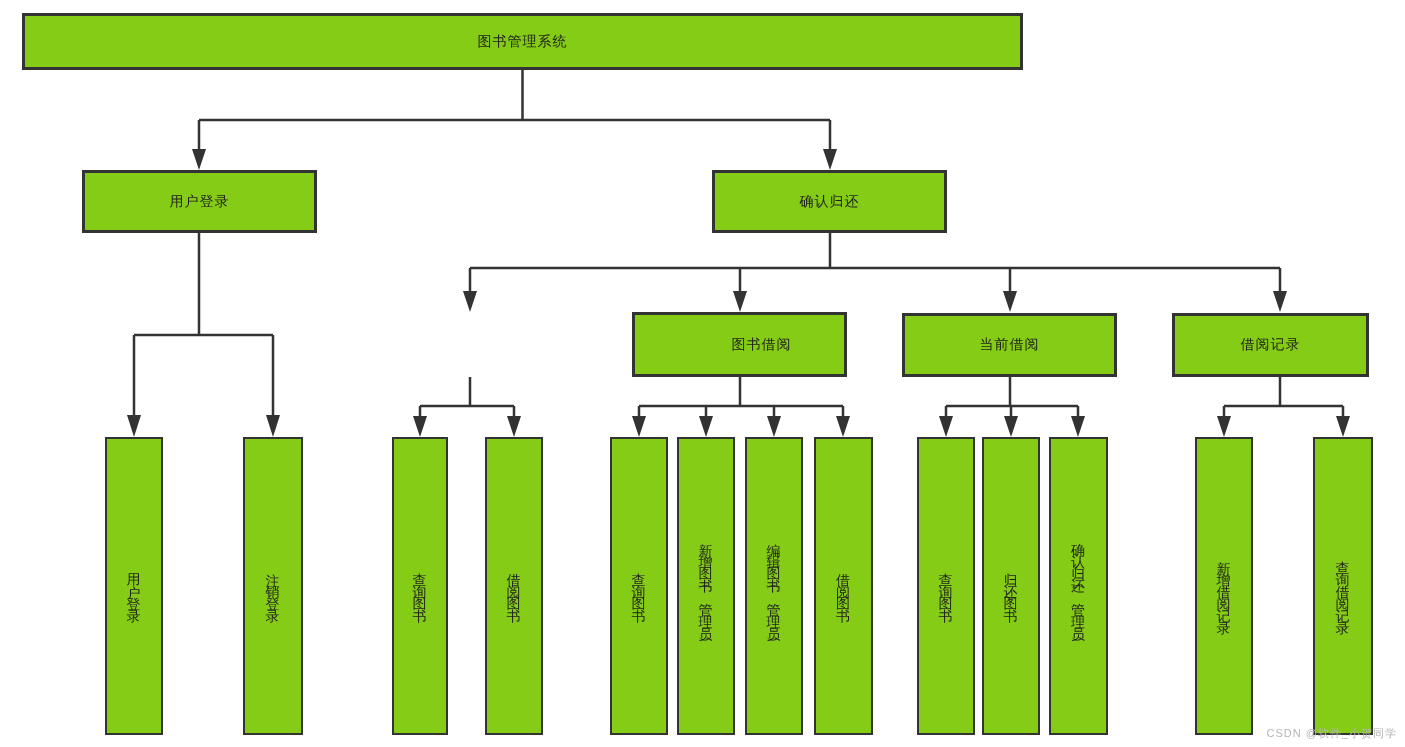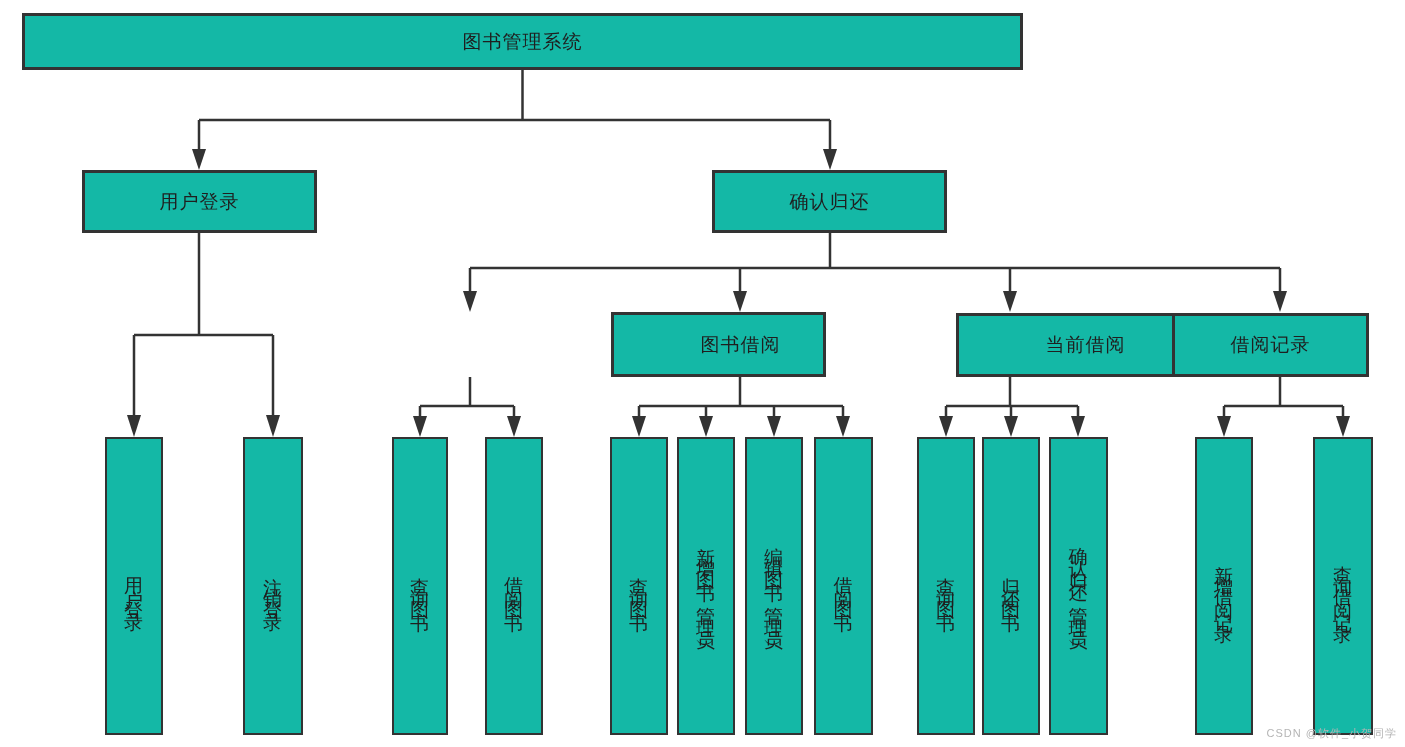--- a/index.html
+++ b/index.html
@@ -15,25 +15,25 @@
     position:relative;
     width:1405px;height:747px;
     background:var(--bg);
     overflow:hidden;
   }
   .wires{
     position:absolute;left:0;top:0;width:1405px;height:747px;
   }
   .node{
     position:absolute;
-    background:#14b8a6;
+    background:#84cc16;
     border:3px solid var(--line);
     display:flex;align-items:center;justify-content:center;
     color:var(--text);
-    font-size:19px;
+    font-size:14px;
     letter-spacing:1px;
     z-index:2;
   }
   .leaf{
     border-width:2.5px;
   }
   .leaf .vtext{
     writing-mode:vertical-rl;
     text-orientation:mixed;
     letter-spacing:12px;
@@ -137,24 +137,24 @@
     <span>图书管理系统</span>
   </div>
 
   <div class="node" style="left:82px;top:170px;width:235px;height:63px;">
     <span>用户登录</span>
   </div>
   <div class="node" style="left:712px;top:170px;width:235px;height:63px;">
     <span>确认归还</span>
   </div>
 
-  <div class="node" style="left:611px;top:312px;width:215px;height:65px;padding-left:44px;">
+  <div class="node" style="left:632px;top:312px;width:215px;height:65px;padding-left:44px;">
     <span>图书借阅</span>
   </div>
-  <div class="node" style="left:956px;top:313px;width:259px;height:64px;">
+  <div class="node" style="left:902px;top:313px;width:215px;height:64px;">
     <span>当前借阅</span>
   </div>
   <div class="node" style="left:1172px;top:313px;width:197px;height:64px;">
     <span>借阅记录</span>
   </div>
 
   <div class="node leaf" style="left:105px;top:437px;width:58px;height:298px;">
     <span class="vtext">用户登录</span>
   </div>
   <div class="node leaf" style="left:243px;top:437px;width:60px;height:298px;">

